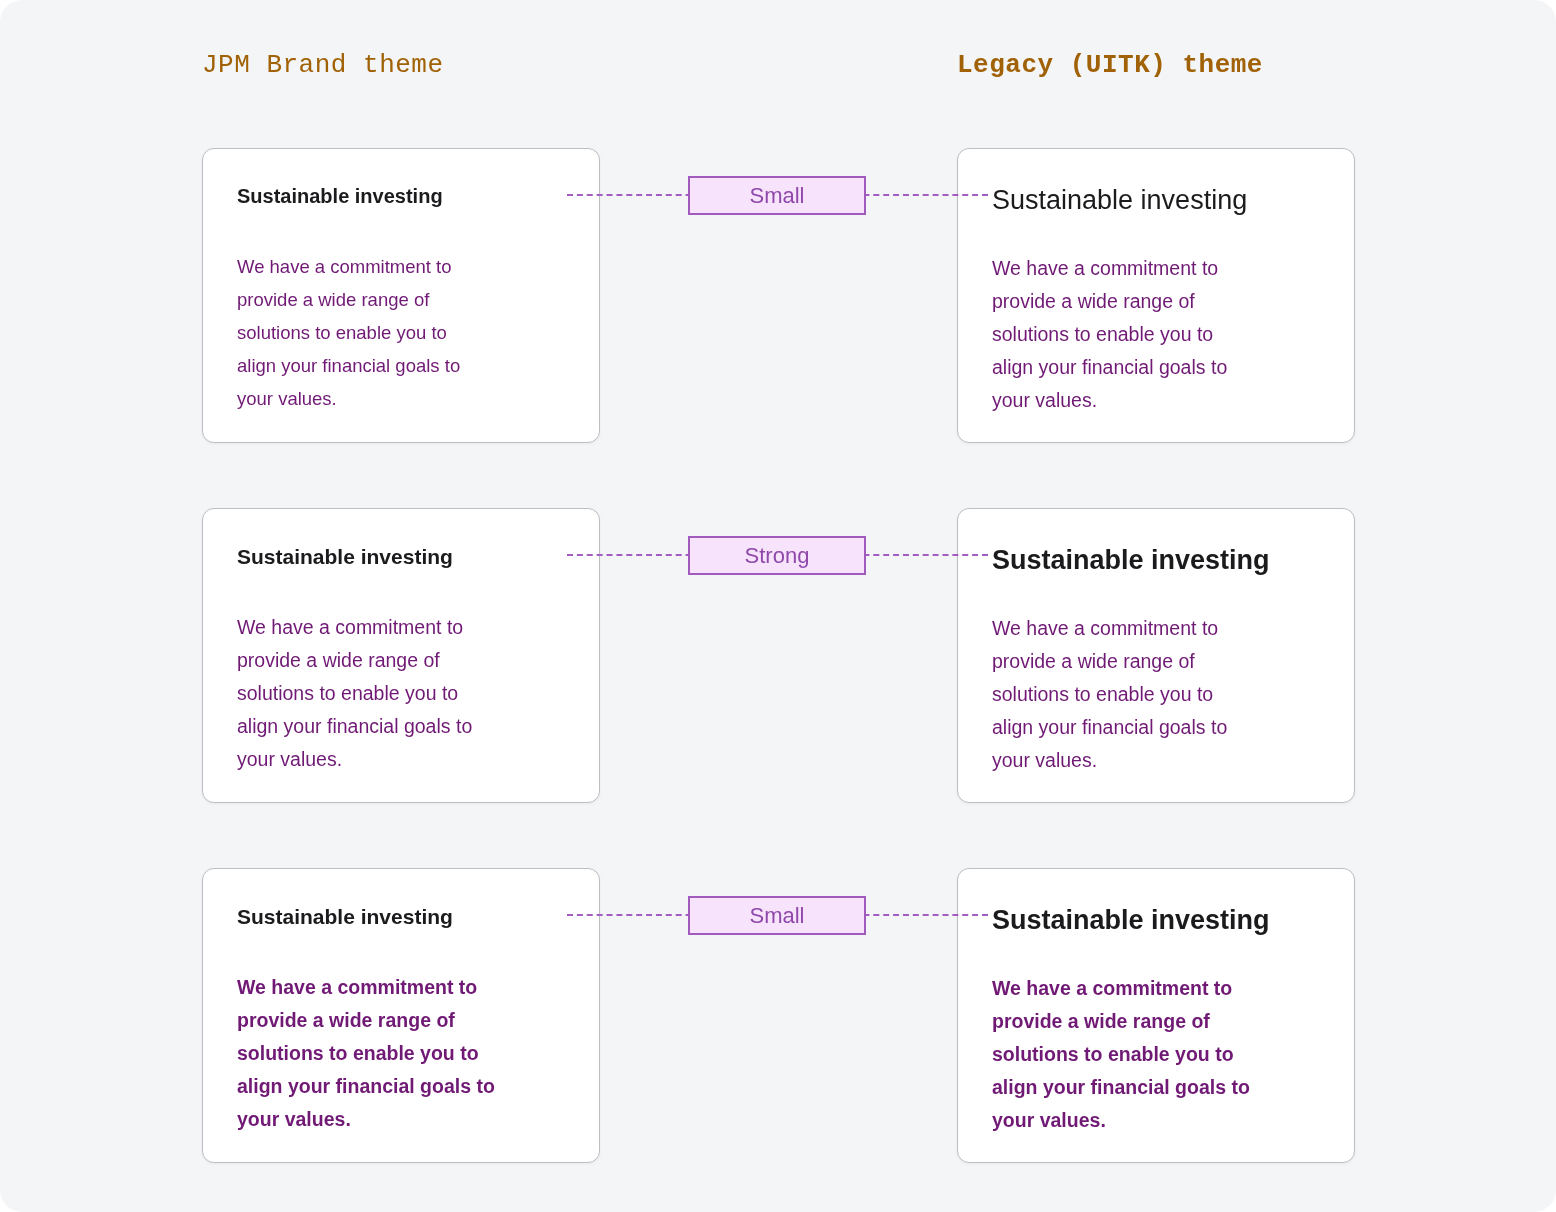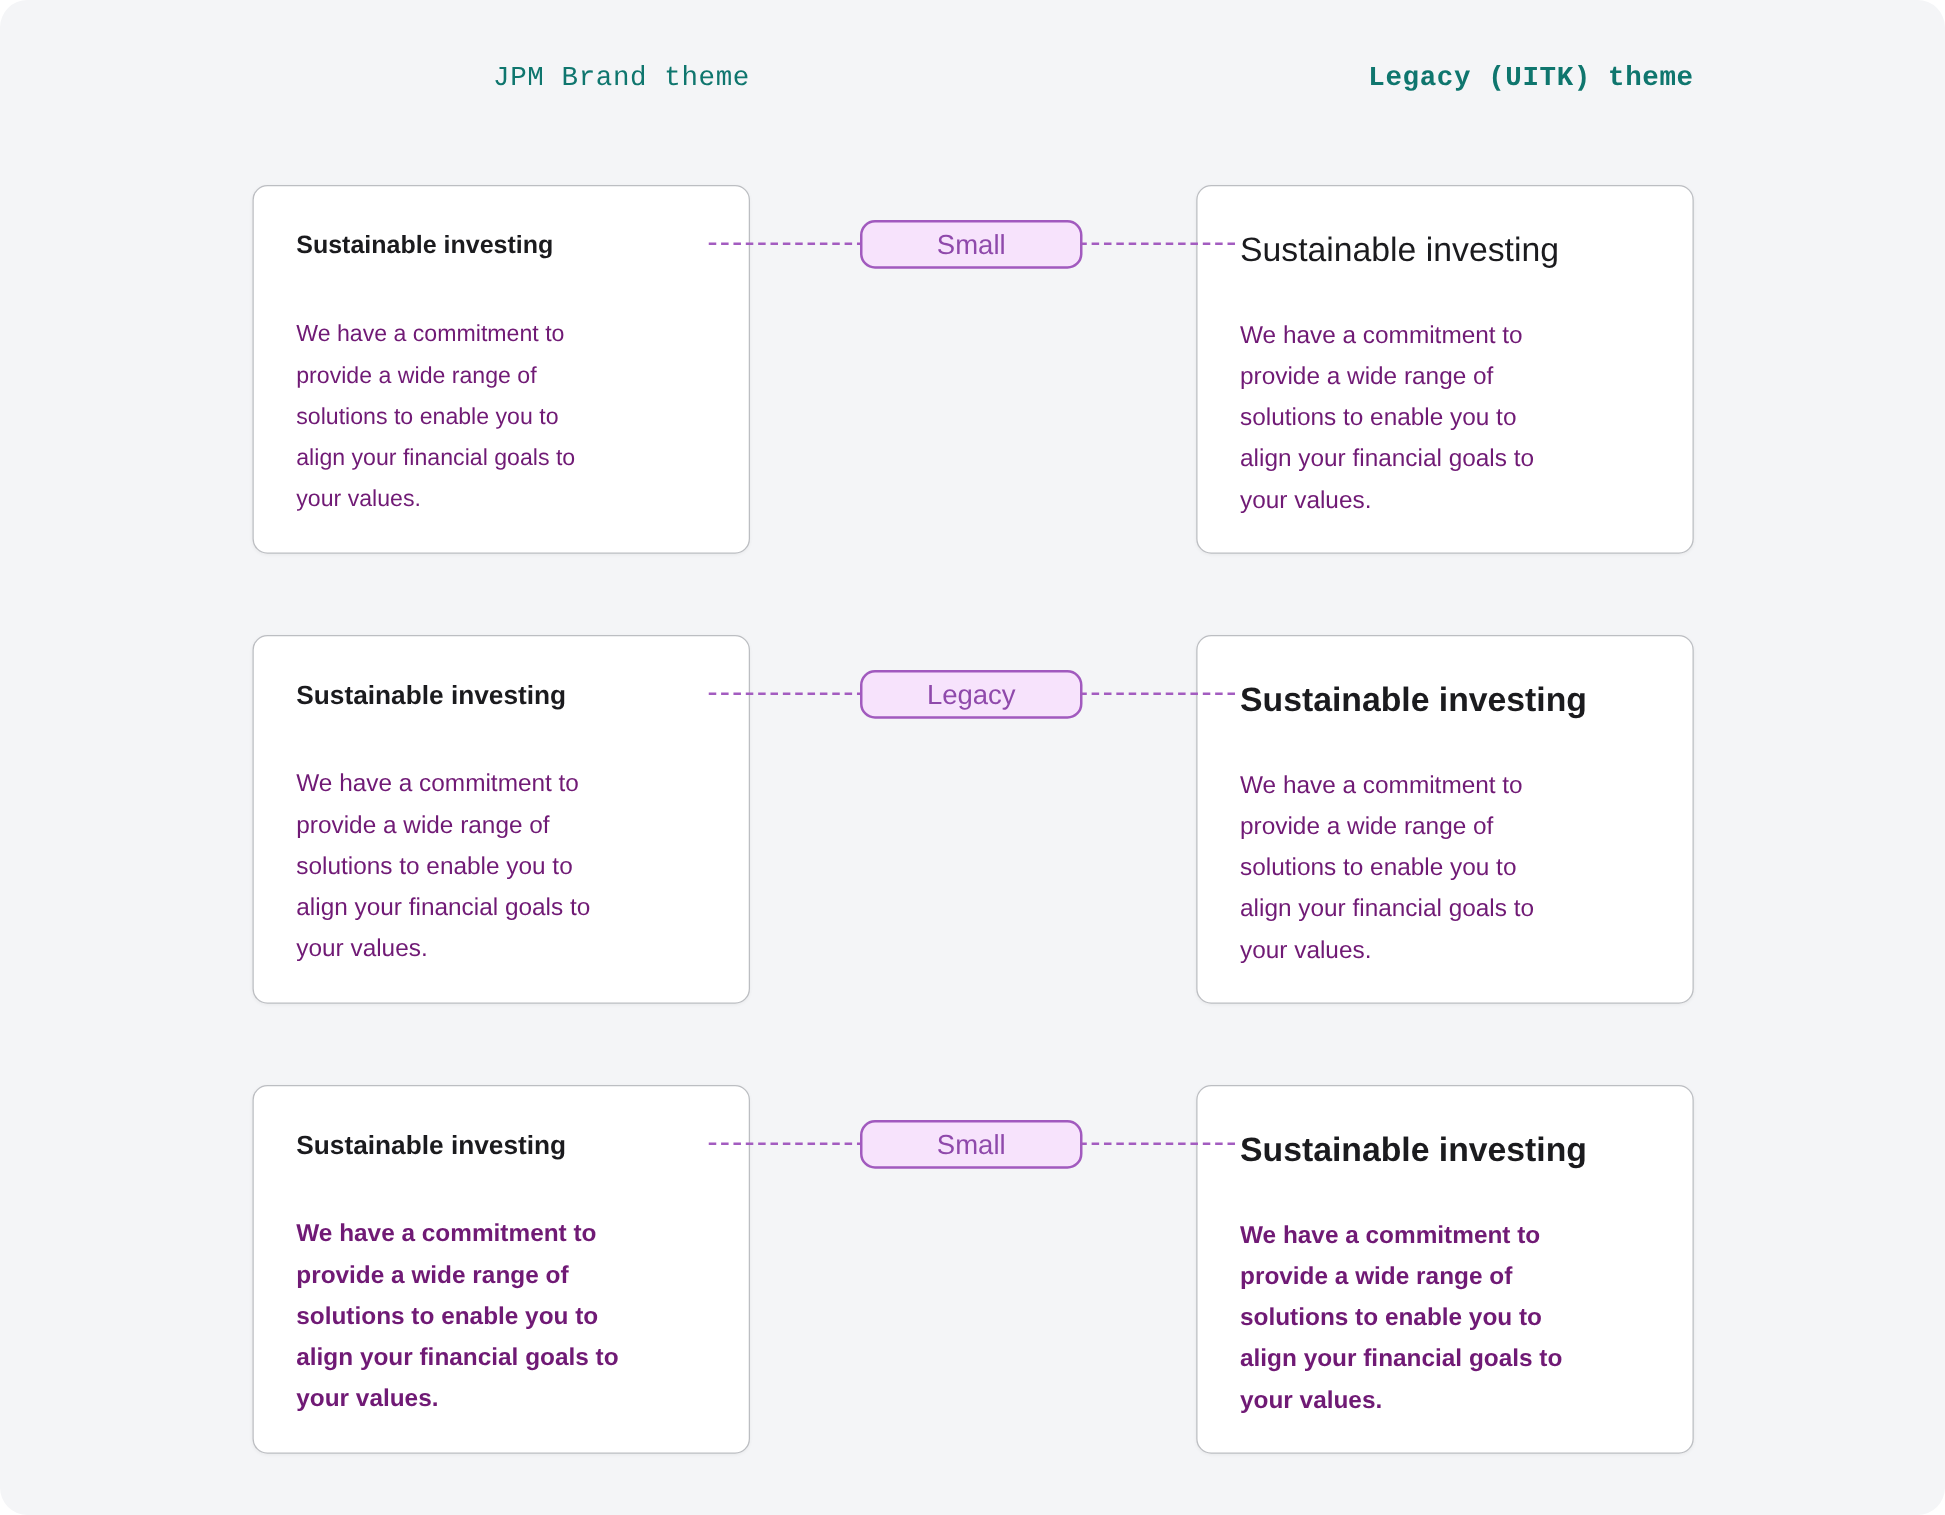--- a/index.html
+++ b/index.html
@@ -13,26 +13,26 @@
     width: 1556px;
     height: 1212px;
     background: #f4f5f7;
     border-radius: 22px;
     overflow: hidden;
   }
   .col-title {
     position: absolute;
     top: 50px;
     width: 398px;
-    text-align: right;
+    text-align: left;
     font-family: "Liberation Mono", "DejaVu Sans Mono", monospace;
-    font-size: 22px;
+    font-size: 26px;
     font-weight: 500;
     letter-spacing: 0.5px;
-    color: #0f766e;
+    color: #a16207;
   }
   .col-title.left  { left: 202px; }
   .col-title.right { left: 957px; font-weight: bold; }
 
   .row {
     position: absolute;
     left: 0;
     width: 1556px;
     height: 295px;
   }
@@ -103,21 +103,21 @@
     border-top: 2px dashed #a35cc0;
   }
   .badge {
     position: absolute;
     left: 121px;
     top: -18px;
     width: 178px;
     height: 39px;
     background: #f7e3fc;
     border: 2px solid #a15abe;
-    border-radius: 12px;
+    border-radius: 0;
     color: #8f49ab;
     font-size: 22px;
     display: flex;
     align-items: center;
     justify-content: center;
     z-index: 2;
   }
 </style>
 </head>
 <body>
@@ -154,21 +154,21 @@
     <div class="card left jpm">
       <h3>Sustainable investing</h3>
       <p>We have a commitment to
 provide a wide range of
 solutions to enable you to
 align your financial goals to
 your values.</p>
     </div>
     <div class="connector">
       <div class="line"></div>
-      <div class="badge">Legacy</div>
+      <div class="badge">Strong</div>
     </div>
     <div class="card right legacy">
       <h3>Sustainable investing</h3>
       <p>We have a commitment to
 provide a wide range of
 solutions to enable you to
 align your financial goals to
 your values.</p>
     </div>
   </div>

